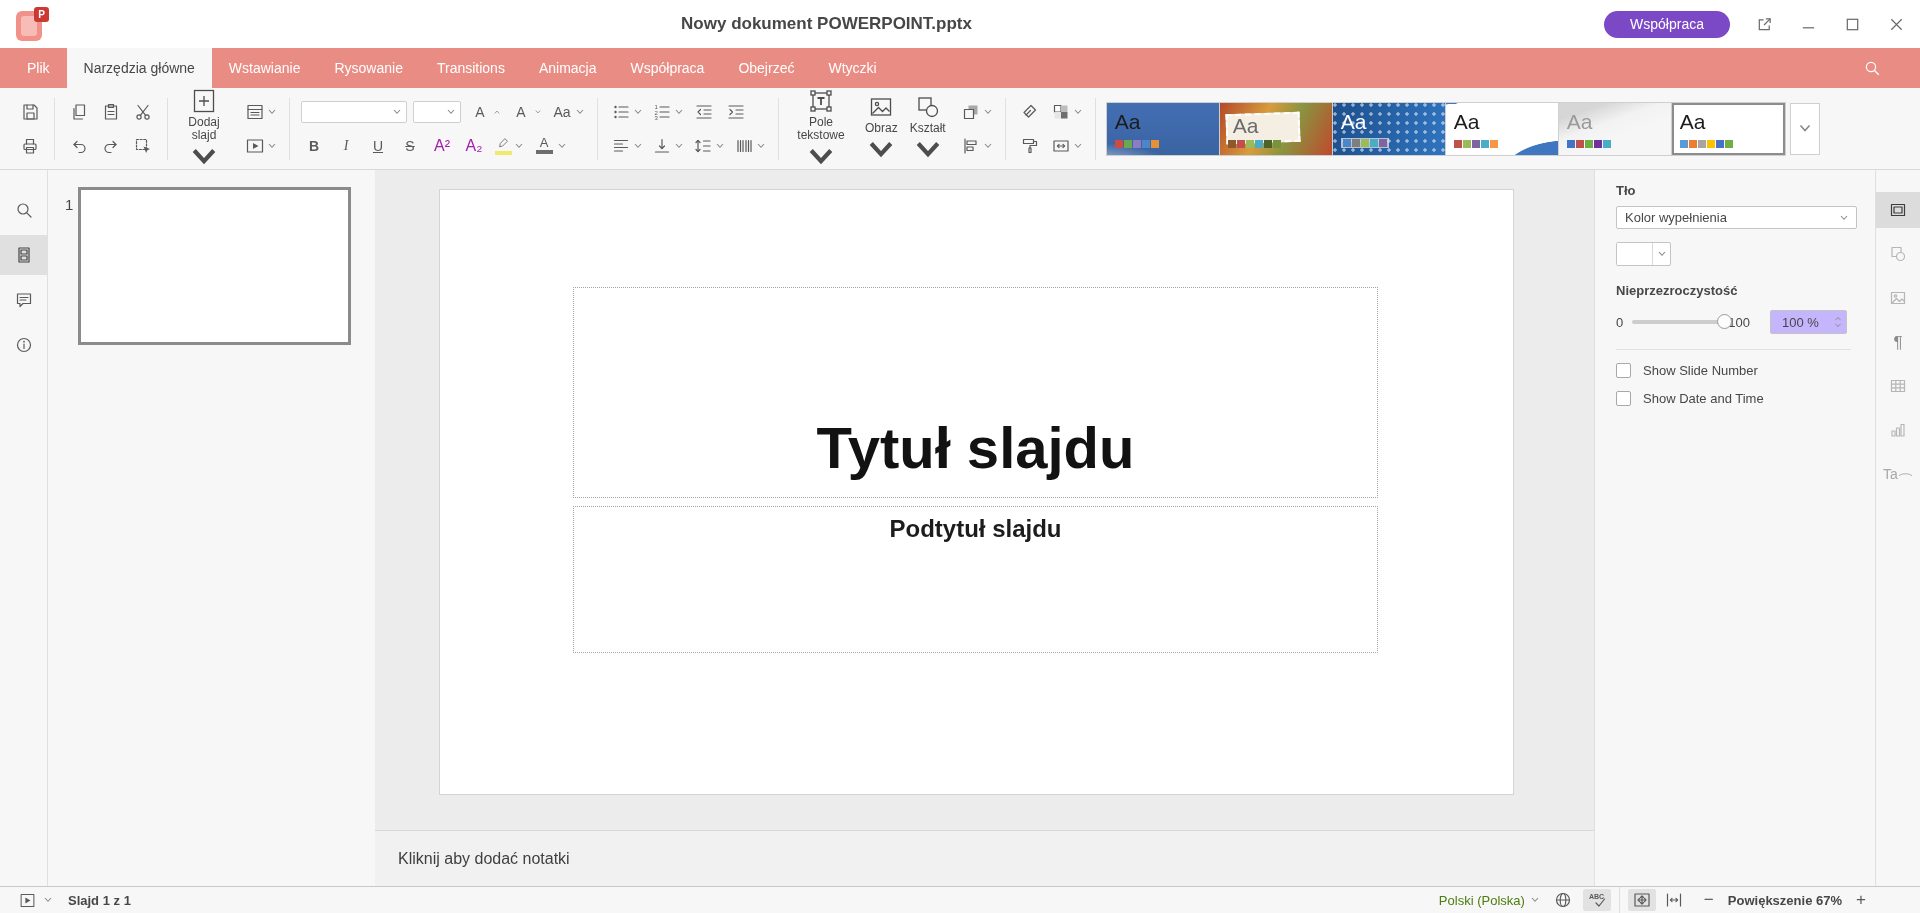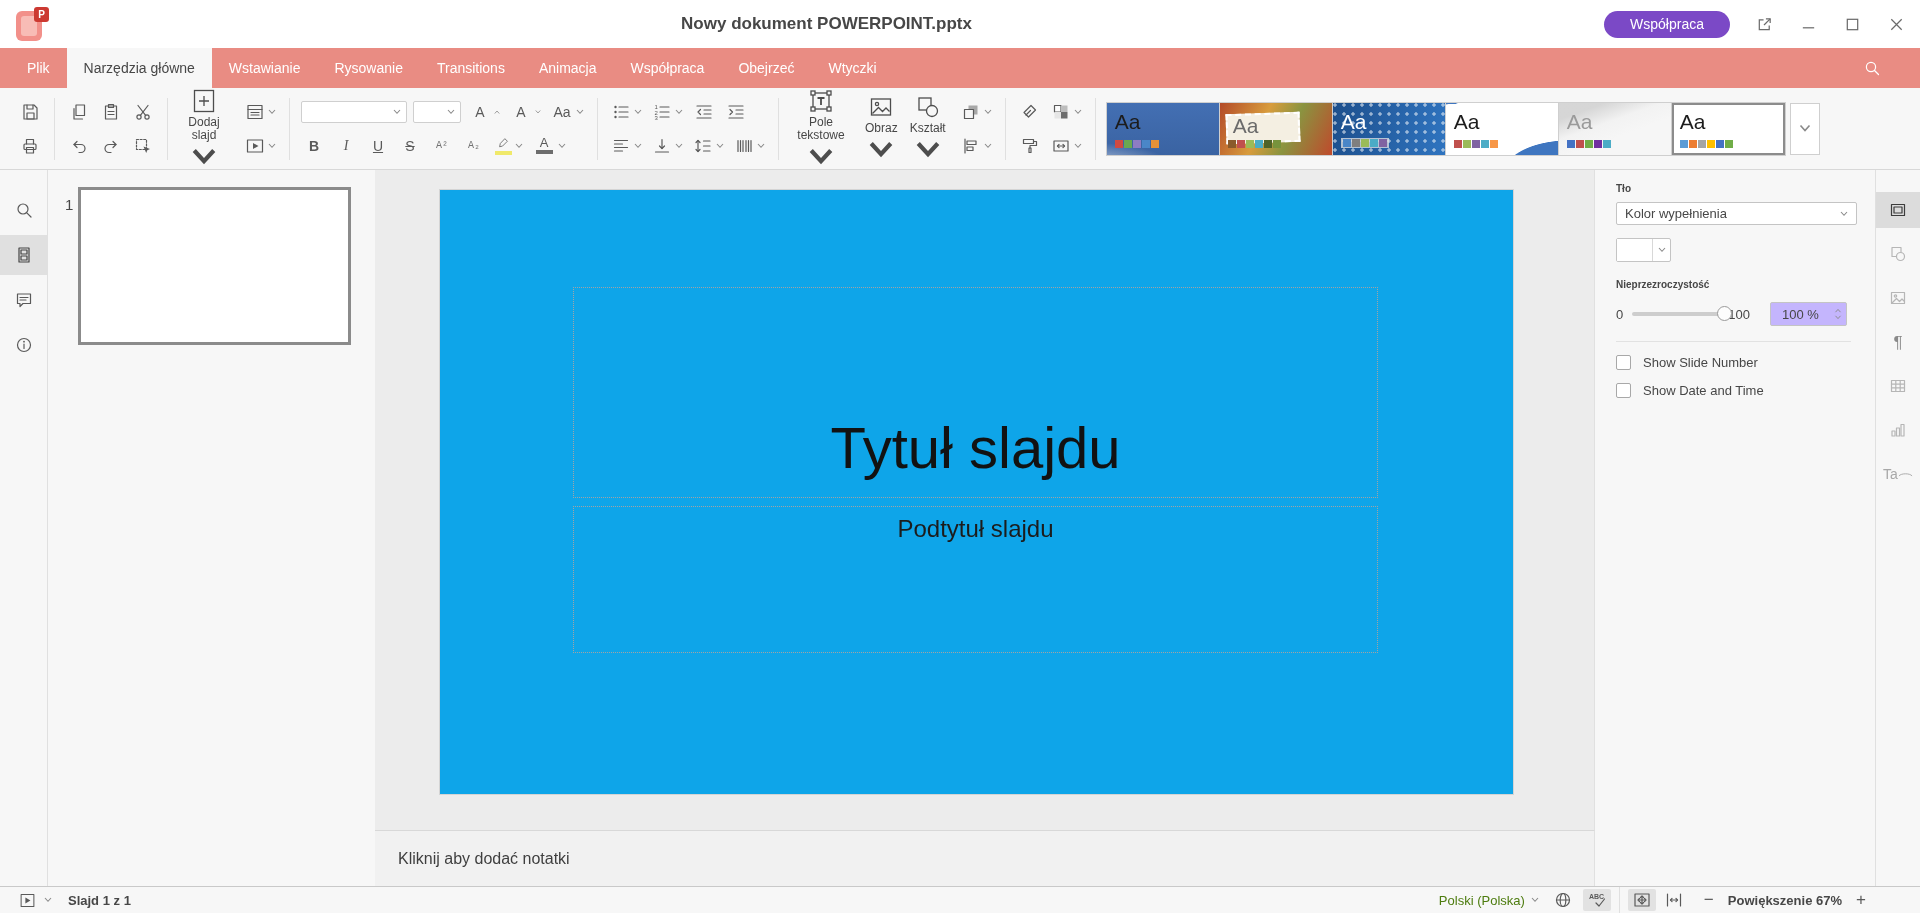--- a/index.html
+++ b/index.html
@@ -48,21 +48,21 @@
   .combo.font-size { width:48px; }
   .fmt { font-size:14px; color:#5a5a5a; min-width:22px; text-align:center; }
   .fmt.b { font-weight:bold; }
   .fmt.i { font-style:italic; font-family:"Liberation Serif",serif; }
   .fmt.u { text-decoration:underline; }
   .fmt.s { text-decoration:line-through; }
   .barbtn { display:flex; flex-direction:column; align-items:center; gap:1px; cursor:pointer; }
   .barbtn .bar { width:17px; height:4px; }
   .bar-yellow { background:#f0e96a; }
   .bar-gray { background:#6d6d6d; }
-  .supsub { font-size:10px; color:#737373;font-family:Liberation Mono, monospace; }
+  .supsub { font-size:16px; color:#a21caf; }
 
   
   .themes { display:flex; border:1px solid #cfcfcf; background:#fff; margin-left:6px; }
   .theme { position:relative; width:113px; height:52px; border-right:1px solid #cfcfcf; cursor:pointer; overflow:hidden; }
   .theme:last-child { border-right:none; }
   .theme .aa { position:absolute; left:8px; top:8px; font-size:21px; color:#1c1c1c; line-height:1; }
   .theme .chips { position:absolute; left:8px; bottom:7px; display:flex; gap:1px; }
   .theme .chips span { width:8px; height:8px; display:block; }
   .theme.sel { outline:2px solid #8c8c8c; outline-offset:-2px; }
   .t1 { background: radial-gradient(130% 80% at -15% 120%, rgba(255,255,255,.65) 0%, rgba(255,255,255,0) 55%), linear-gradient(#436fb3,#3a63a2); }
@@ -82,33 +82,33 @@
   .iconbar-left { position:absolute; left:0; top:170px; width:48px; height:716px; background:#f7f7f7; border-right:1px solid #e0e0e0; display:flex; flex-direction:column; align-items:stretch; padding-top:20px; }
   .lb-item { height:40px; margin-bottom:5px; display:flex; align-items:center; justify-content:center; cursor:pointer; }
   .lb-item.active { background:#e0e0e0; }
 
   .thumbs { position:absolute; left:48px; top:170px; width:327px; height:716px; background:#f7f7f7; }
   .thumb-num { position:absolute; left:17px; top:26px; font-size:15px; color:#474747; }
   .thumb { position:absolute; left:30px; top:17px; width:273px; height:158px; background:#fff; border:3px solid #8b8b8b; padding:3px; cursor:pointer; }
   .thumb .page { width:100%; height:100%; background:#fff; }
 
   .canvas { position:absolute; left:375px; top:170px; width:1220px; height:660px; background:#ececec; border-right:1px solid #e0e0e0; }
-  .slide { position:absolute; left:65px; top:20px; width:1073px; height:604px; background:#0ea5e9; box-shadow:0 0 0 1px #d4d4d4; }
+  .slide { position:absolute; left:65px; top:20px; width:1073px; height:604px; background:#ffffff; box-shadow:0 0 0 1px #d4d4d4;font-weight:bold; }
   .ph { position:absolute; border:1px dotted #a3a3a3; cursor:text; }
   .ph-title { left:133px; top:97px; width:805px; height:211px; }
   .ph-title .txt { position:absolute; left:0; bottom:16px; width:100%; text-align:center; font-size:58px; color:#121212; }
   .ph-subtitle { left:133px; top:316px; width:805px; height:147px; }
   .ph-subtitle .txt { position:absolute; left:0; top:8px; width:100%; text-align:center; font-size:24px; color:#1c1c1c; }
 
   .notes { position:absolute; left:375px; top:830px; width:1220px; height:56px; background:#f1f1f1; border-top:1px solid #d8d8d8; border-right:1px solid #e0e0e0; display:flex; align-items:center; padding-left:23px; cursor:text; }
   .notes .txt { font-size:16px; color:#3f3f3f; }
 
   
   .props { position:absolute; left:1595px; top:170px; width:281px; height:716px; background:#f7f7f7; border-right:1px solid #e0e0e0; padding:13px 24px 0 21px; }
-  .props .hdr { font-size:10px; font-weight:bold; color:#474747; }
+  .props .hdr { font-size:13px; font-weight:bold; color:#474747; }
   .select { margin-top:8px; width:241px; height:23px; background:#fff; border:1px solid #c4c4c4; border-radius:2px; display:flex; align-items:center; justify-content:space-between; padding:0 8px; font-size:13px; color:#474747; cursor:pointer; }
   .colorbtn { margin-top:13px; width:55px; height:24px; background:#fff; border:1px solid #c4c4c4; border-radius:2px; display:flex; cursor:pointer; }
   .colorbtn .swatch { width:36px; border-right:1px solid #d8d8d8; background:#fff; }
   .colorbtn .dd { flex:1; display:flex; align-items:center; justify-content:center; }
   .op-hdr { margin-top:17px; }
   .slider-row { margin-top:12px; display:flex; align-items:center; }
   .slider-row .minmax { font-size:13px; color:#474747; }
   .sl-track { position:relative; width:93px; height:4px; background:#cdcdcd; border-radius:2px; margin:0 3px 0 9px; cursor:pointer; }
   .sl-handle { position:absolute; right:-7px; top:-6px; width:15px; height:15px; border-radius:50%; background:#fdfdfd; border:1px solid #9a9a9a; cursor:grab; }
   .spin-input { margin-left:20px; width:77px; height:24px; background:#c4b5fd; border:1px solid #c4c4c4; border-radius:2px; display:flex; align-items:center; }

